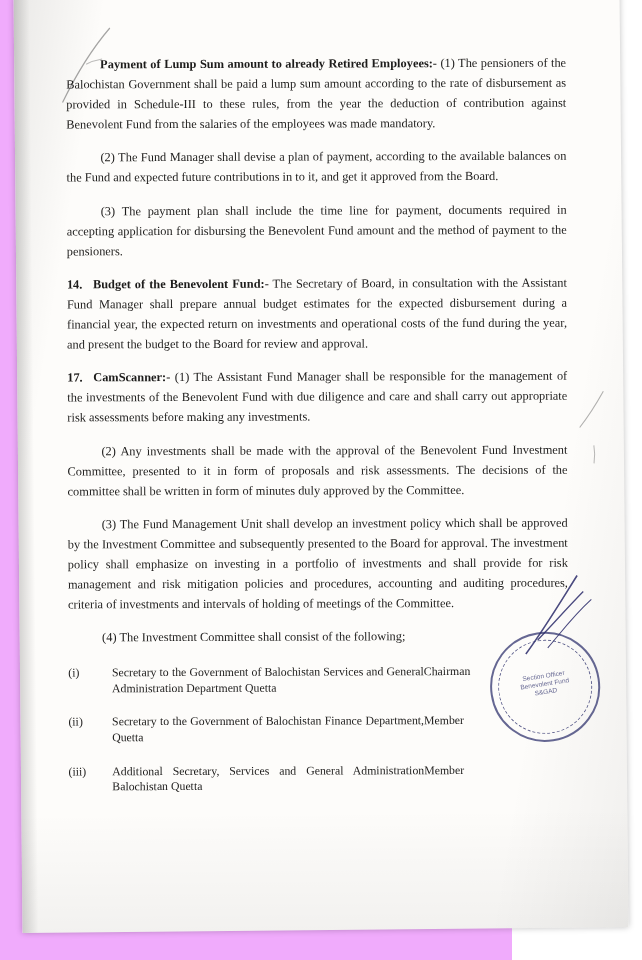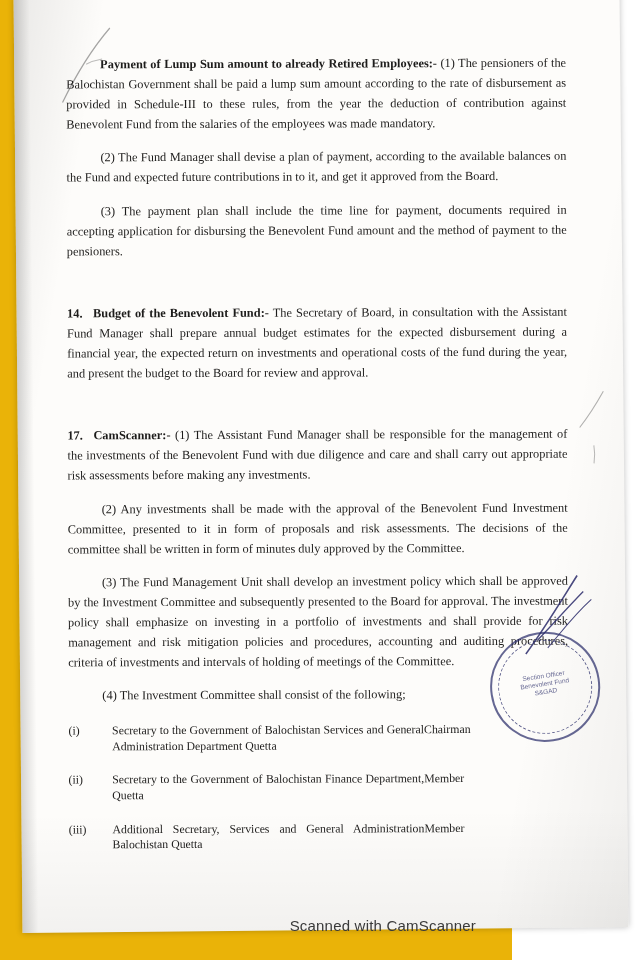--- a/index.html
+++ b/index.html
@@ -10,21 +10,21 @@
   body {
     width: 642px;
     height: 960px;
     overflow: hidden;
     font-family: "Liberation Serif", serif;
   }
   #page {
     position: relative;
     width: 512px;
     height: 960px;
-    background: #eab308;
+    background: #f0abfc;
   }
   
   #sheet {
     position: absolute;
     left: 18px;
     top: -6px;
     width: 606px;
     height: 936px;
     background: #fdfcfa;
     box-shadow: 0 0 6px rgba(0,0,0,0.25);
@@ -67,21 +67,20 @@
   }
   p {
     margin: 0 0 13px 0;
   }
   .indent { text-indent: 34px; }
   .bold { font-weight: bold; }
   .num-lead {
     font-weight: bold;
     display: inline-block;
     min-width: 26px;
-    margin-top: 29px;
   }
 
   
   .committee {
     margin-top: 18px;
     width: 470px;
     border-collapse: collapse;
     font-size: 11.8px;
     line-height: 1.32;
   }
@@ -222,15 +221,14 @@
 
     <div class="stamp">
       <div class="ring"></div>
       <div class="stamp-text">Section Officer</div>
       <div class="stamp-text">Benevolent Fund</div>
       <div class="stamp-text">S&amp;GAD</div>
     </div>
 
   </div>
 
-  <div class="watermark">Scanned with CamScanner</div>
 
 </div>
 
 </body></html>

